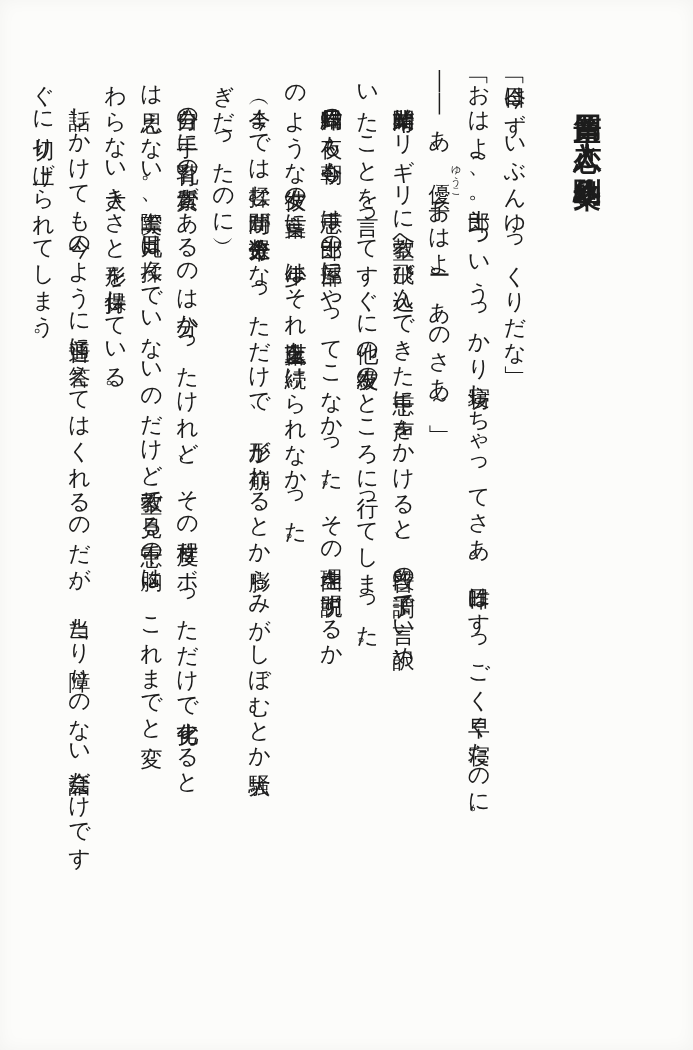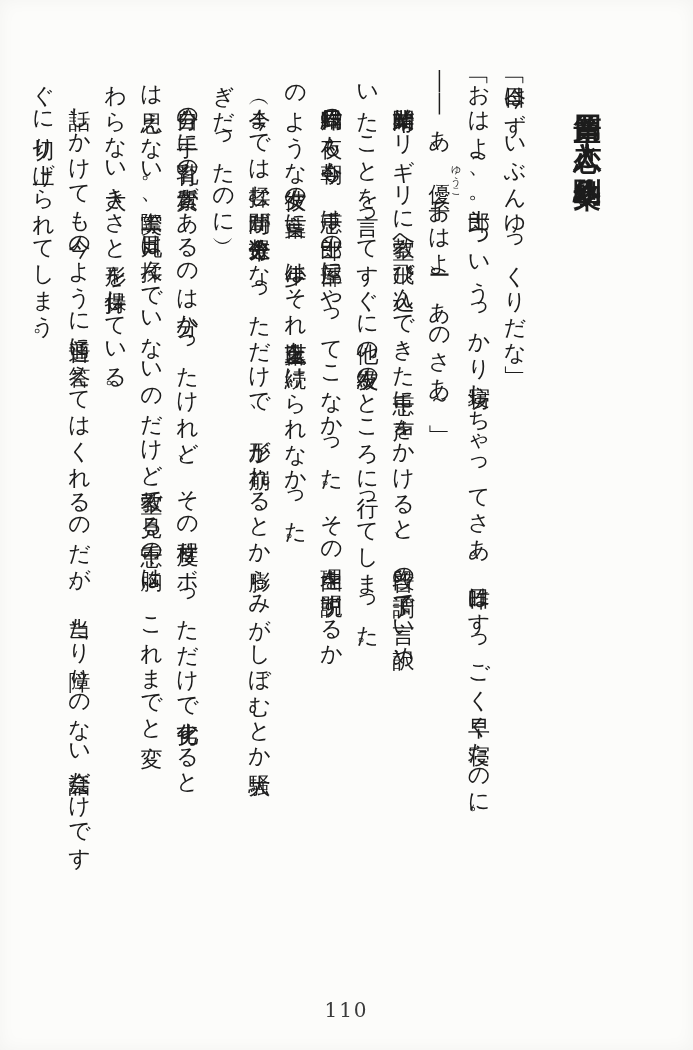--- a/index.html
+++ b/index.html
@@ -89,14 +89,13 @@
         <div class="text-column">のような彼女の言葉に、少年はそれ以上言葉を続けられなかった。</div>
         <div class="text-column indent">（今までは揉む時間が数十分遅くなっただけで、形が崩れるとか膨らみがしぼむとか大騒</div>
         <div class="text-column">ぎだったのに）</div>
         <div class="text-column indent">自分の手に育乳の素質があるのは分かったけれど、その程度サボっただけで劣化すると</div>
         <div class="text-column">は思えない。実際、丸一日は揉んでいないのだけど教室で見る千恵の胸は、これまでと変</div>
         <div class="text-column">わらない大きさと形を保持している。</div>
         <div class="text-column indent">話しかけても今のように普通に答えてはくれるのだが、当たり障りのない会話だけです</div>
         <div class="text-column">ぐに切り上げられてしまう。</div>
       </div>
   </div>
-  <div class="page-number">110</div>
 </div>
 
 </body></html>

